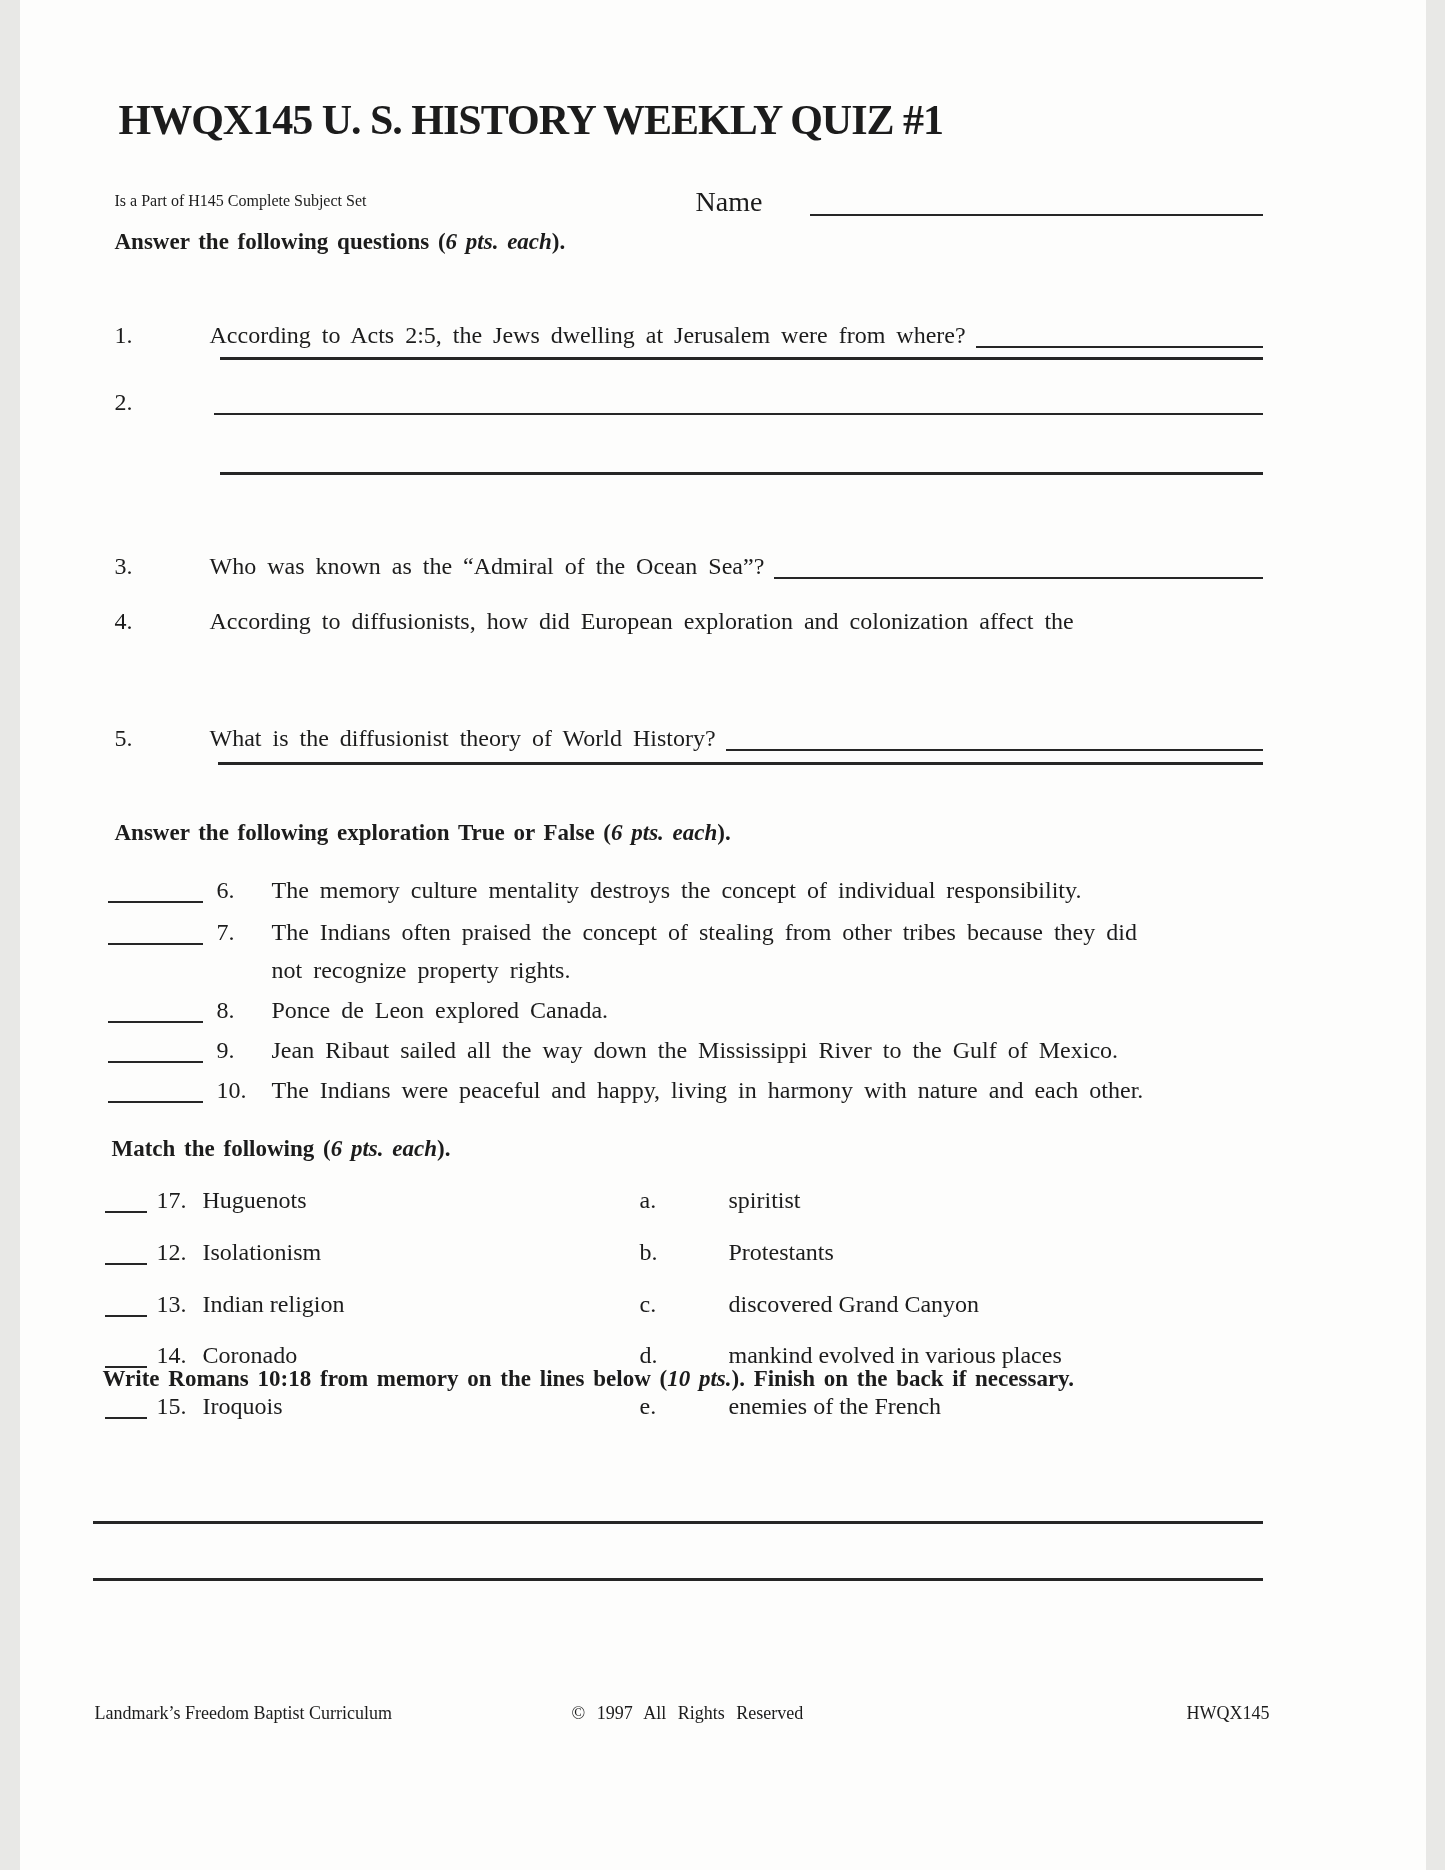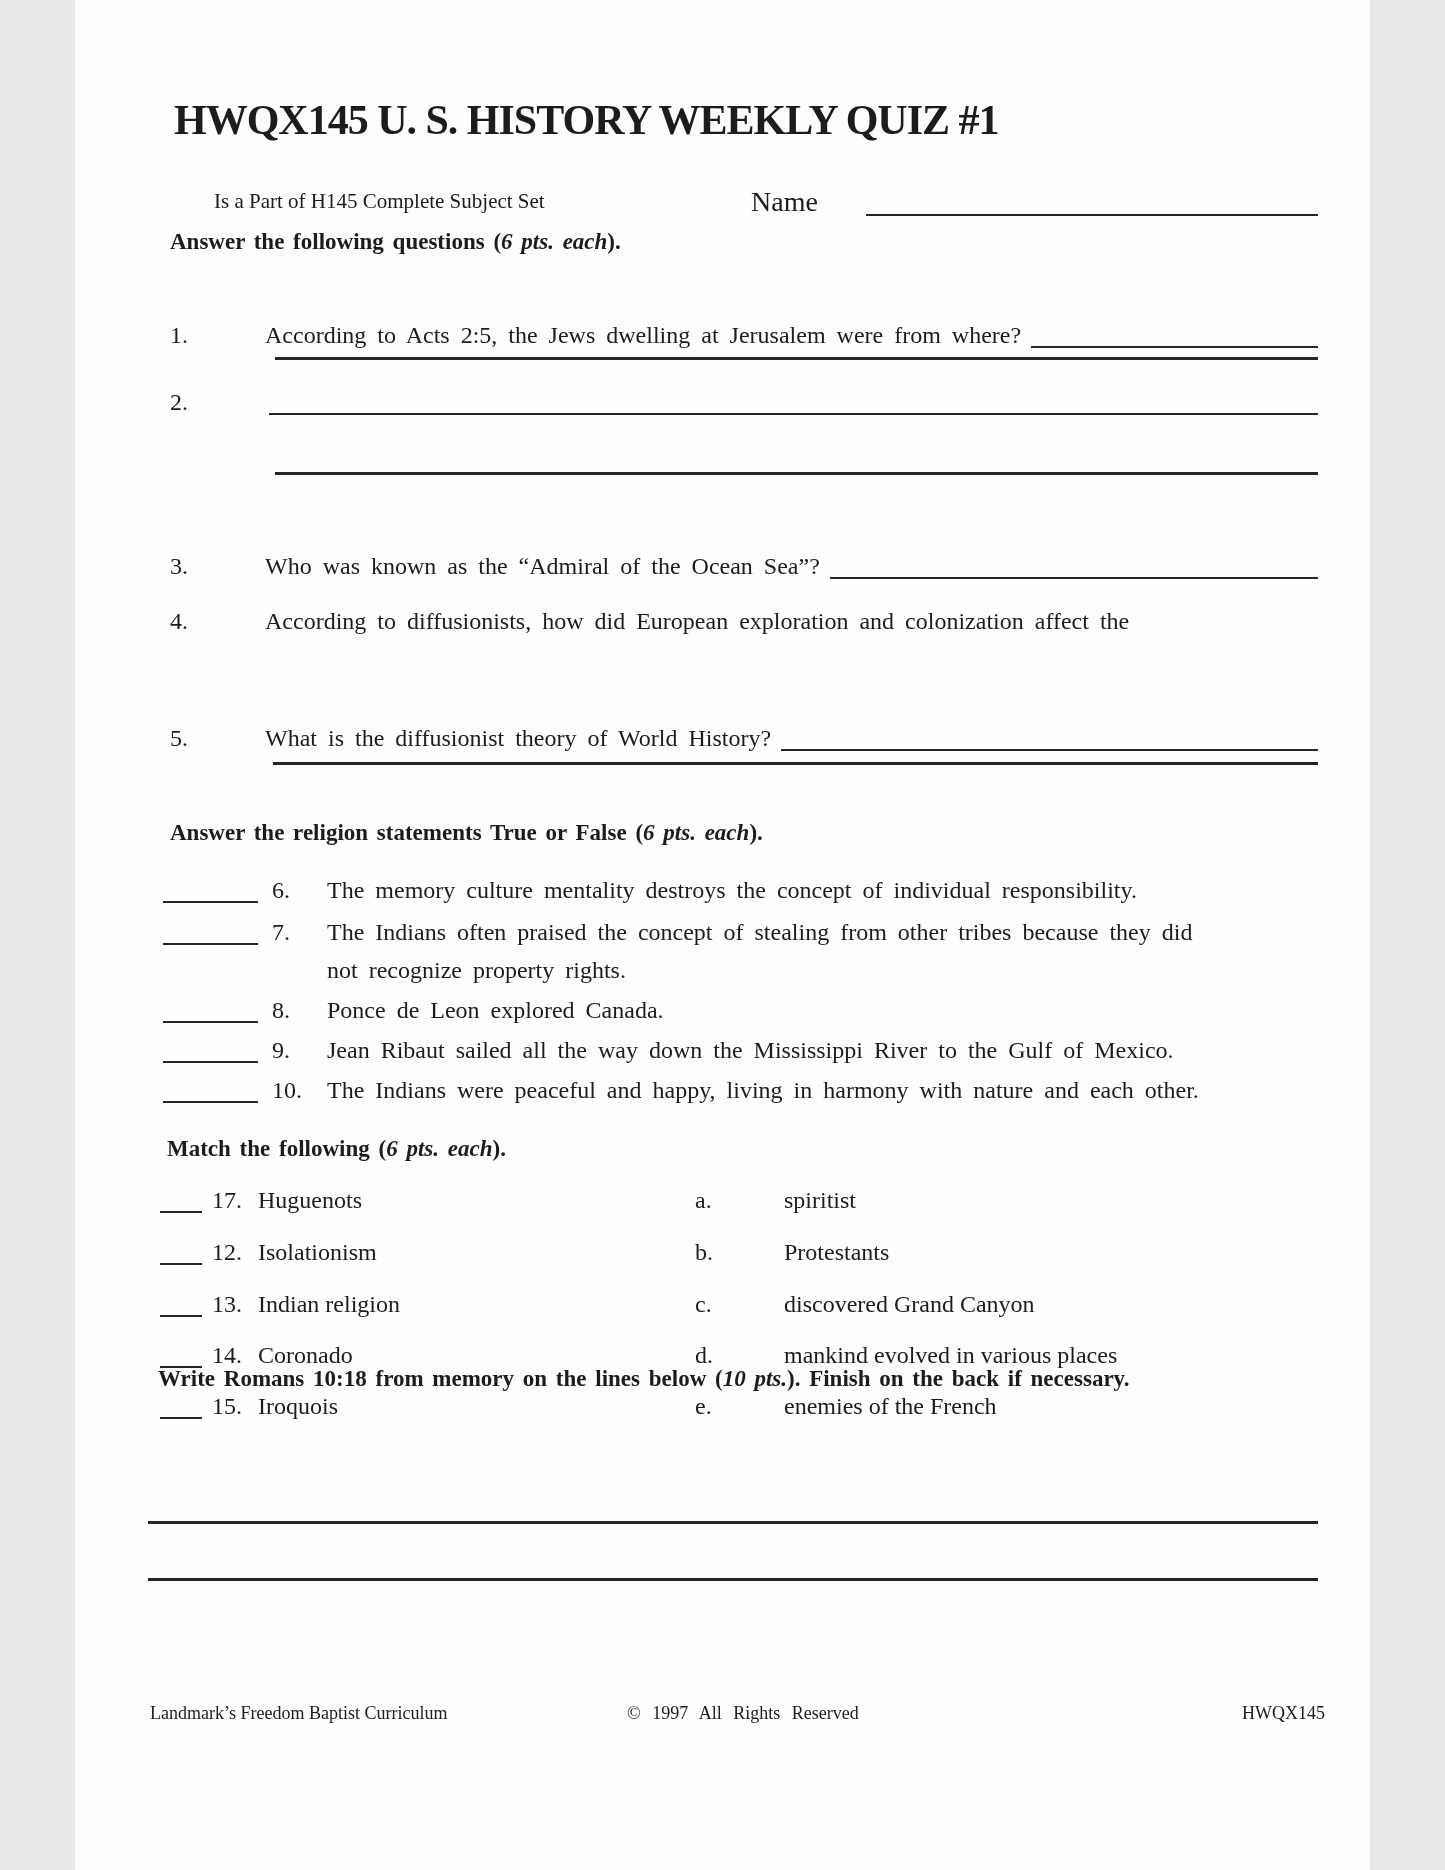--- a/index.html
+++ b/index.html
@@ -1,35 +1,35 @@
 <!DOCTYPE html>
 <html><head>
 <meta charset="utf-8">
 <style>
   html, body { margin: 0; padding: 0; background: #e8e8e6; }
   .page {
     position: relative;
-    width: 1295px;
+    width: 1406px;
     height: 1870px;
     margin: 0 auto;
     background: #fdfdfc;
     color: #1c1c1c;
     font-family: "Liberation Serif", "DejaVu Serif", serif;
     overflow: hidden;
   }
   .abs { position: absolute; }
 
   .title {
     font-size: 42px;
     font-weight: bold;
     letter-spacing: -1px;
     line-height: 48px;
     white-space: nowrap;
   }
-  .subtitle { font-size: 21px; line-height: 26px; white-space: nowrap; margin-left: 44px; }
+  .subtitle { font-size: 16px; line-height: 26px; white-space: nowrap; }
 
   .name-row {
     display: flex;
     align-items: flex-end;
     font-size: 28px;
     line-height: 32px;
     gap: 44px;
   }
   .name-row .fill { margin-left: 2px; }
 
@@ -152,21 +152,21 @@
   </div>
 
   <div class="abs q-row" style="left:95px; top:680px; width:1148px;">
     <span class="q-num">5.</span>
     <span class="q-text">What is the diffusionist theory of World History?</span>
     <span class="fill"></span>
   </div>
   <div class="abs hline" style="left:198px; top:762px; width:1045px;"></div>
 
   <div class="abs heading" style="left:95px; top:818px;">
-    <span>Answer the religion statements True or False (</span><span class="pts">6 pts. each</span><span>).</span>
+    <span>Answer the following exploration True or False (</span><span class="pts">6 pts. each</span><span>).</span>
   </div>
 
   <div class="abs tf-row" style="left:88px; top:876px; width:1152px;">
     <span class="tf-blank"></span>
     <span class="tf-num">6.</span>
     <span class="tf-text">The memory culture mentality destroys the concept of individual responsibility.</span>
   </div>
 
   <div class="abs tf-row" style="left:88px; top:918px; width:1152px;">
     <span class="tf-blank"></span>

